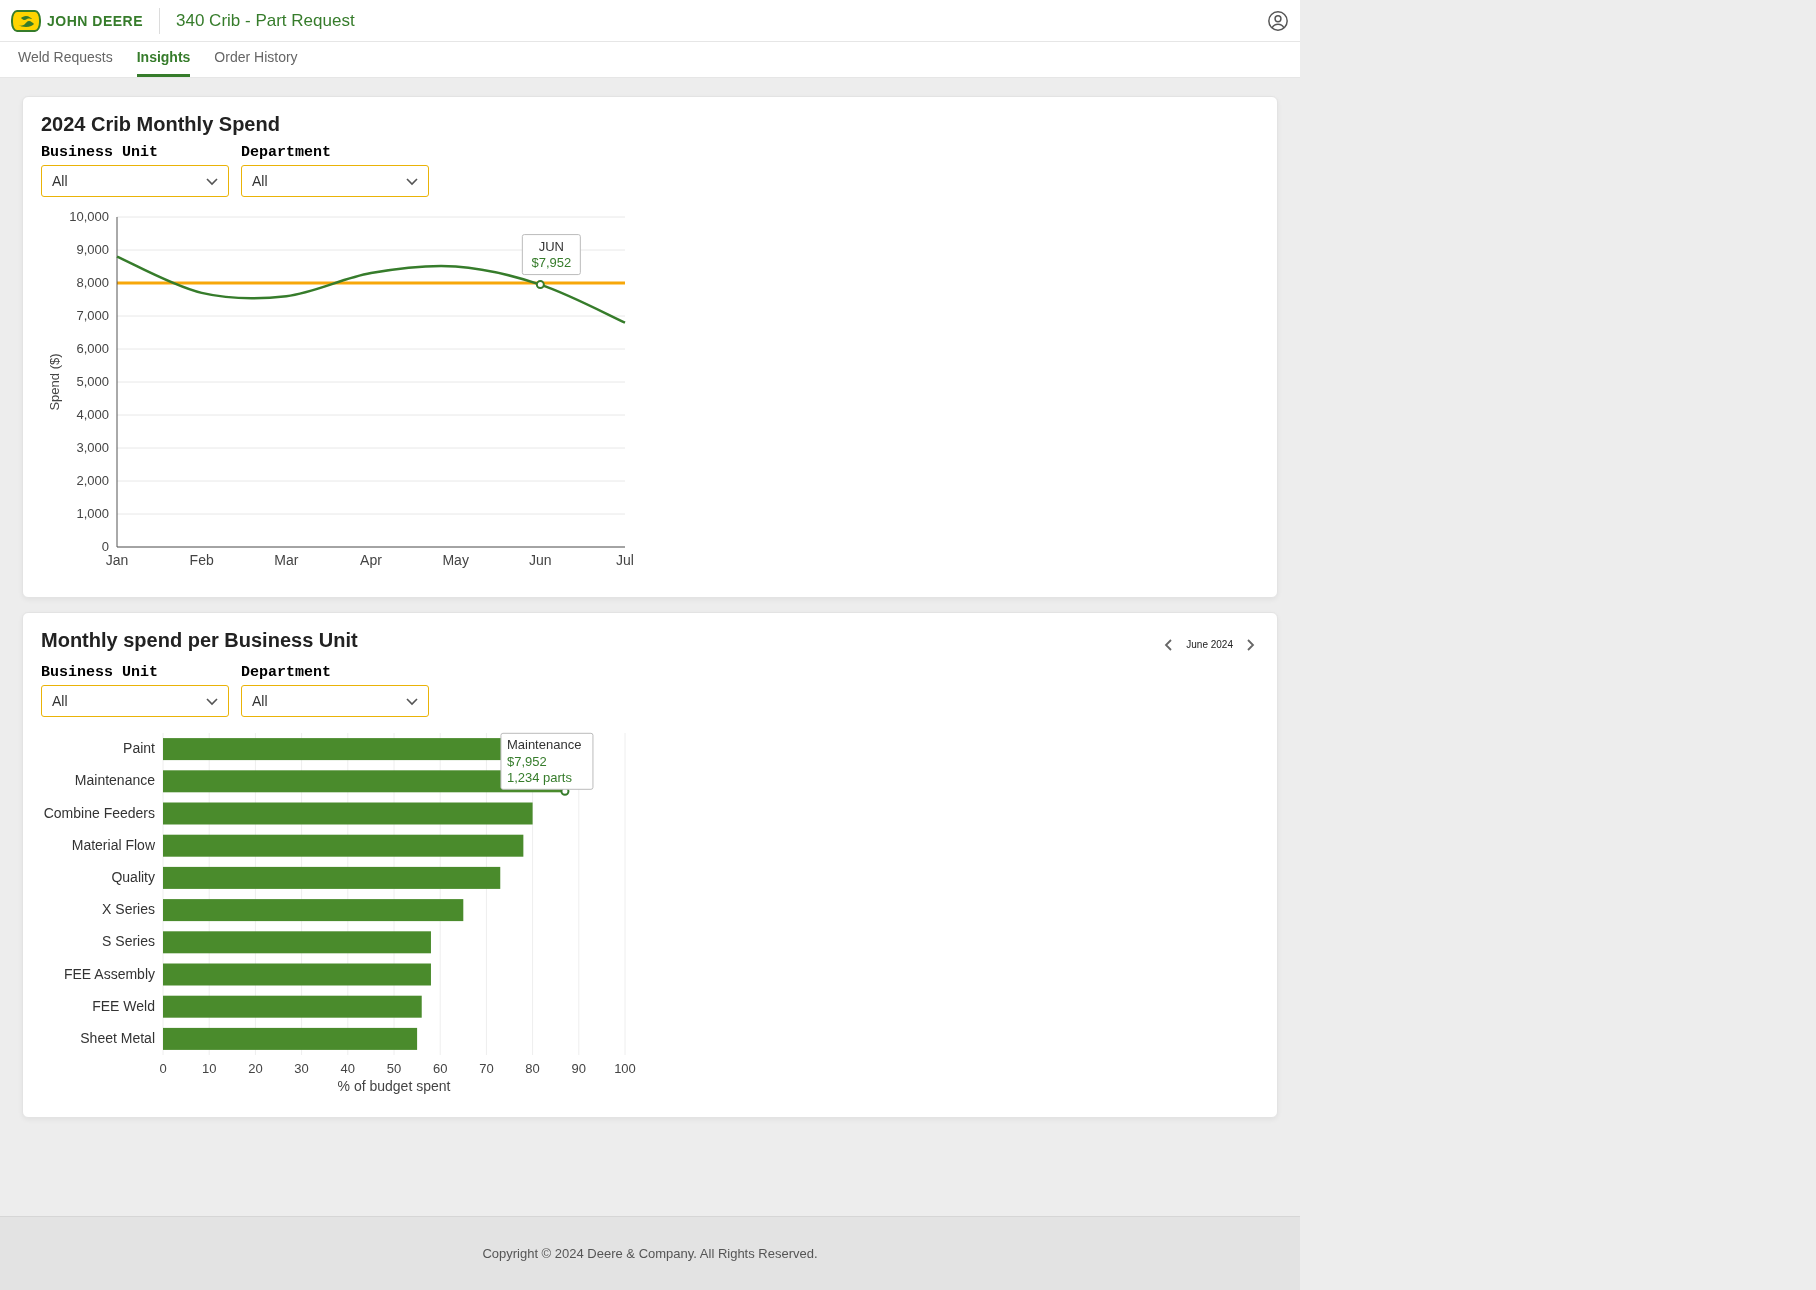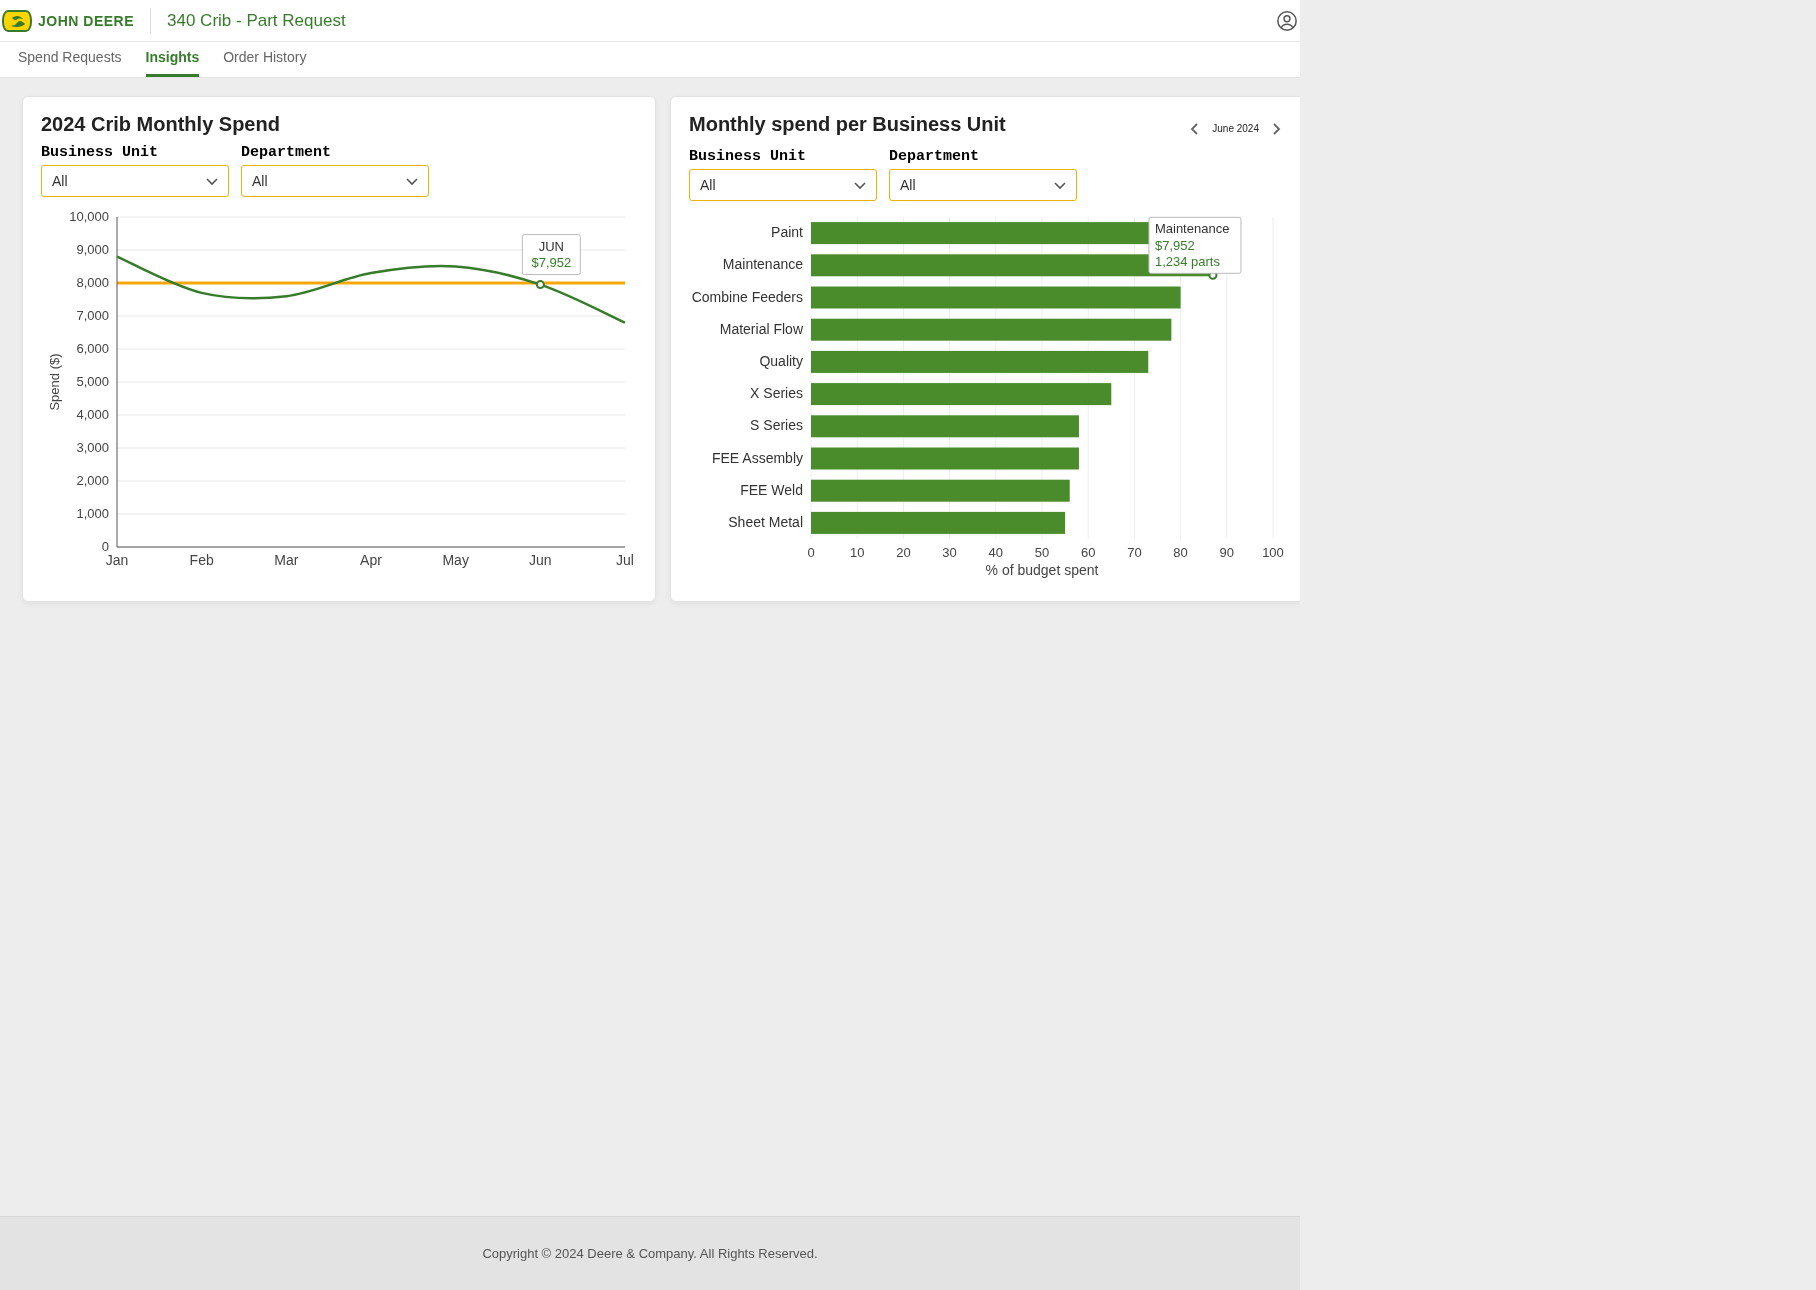--- a/index.html
+++ b/index.html
@@ -27,21 +27,21 @@
     min-height:1290px;
     display:flex;
     flex-direction:column;
   }
   
   .topbar{
     display:flex;
     align-items:center;
     background:#fff;
     border-bottom:1px solid var(--tab-border);
-    padding:6px 2px;
+    padding:6px 11px;
     height:42px;
   }
   .logo{
     display:flex;
     align-items:center;
     gap:6px;
     font-weight:700;
     color:var(--jd-green);
     letter-spacing:.5px;
     font-size:14px;
@@ -93,20 +93,21 @@
     flex:1 0 auto;
   }
   .page-title{
     font-size:26px;
     font-weight:600;
     margin:8px 0 18px;
   }
   .cards{
     display:flex;
     gap:14px;
+    flex-direction:column;
   }
   .card{
     background:var(--card-bg);
     border:1px solid #e3e3e3;
     border-radius:6px;
     flex:1;
     padding:16px 18px 20px;
     box-shadow:0 2px 5px rgba(0,0,0,.05);
   }
   .card-title{
@@ -162,21 +163,21 @@
   <span class="user-icon">
     <svg width="22" height="22" viewBox="0 0 24 24" fill="none" stroke="currentColor" stroke-width="1.6">
       <circle cx="12" cy="12" r="10"></circle>
       <circle cx="12" cy="9.5" r="3.2"></circle>
       <path d="M5.5 19.5c1.4-2.6 4-4 6.5-4s5.1 1.4 6.5 4"></path>
     </svg>
   </span>
 </div>
 
 <div class="tabs">
-  <div class="tab">Spend Requests</div>
+  <div class="tab">Weld Requests</div>
   <div class="tab active">Insights</div>
   <div class="tab">Order History</div>
 </div>
 
 <div class="page">
 
   <div class="cards">
 
     <div class="card">
       <div class="card-title">2024 Crib Monthly Spend</div>

